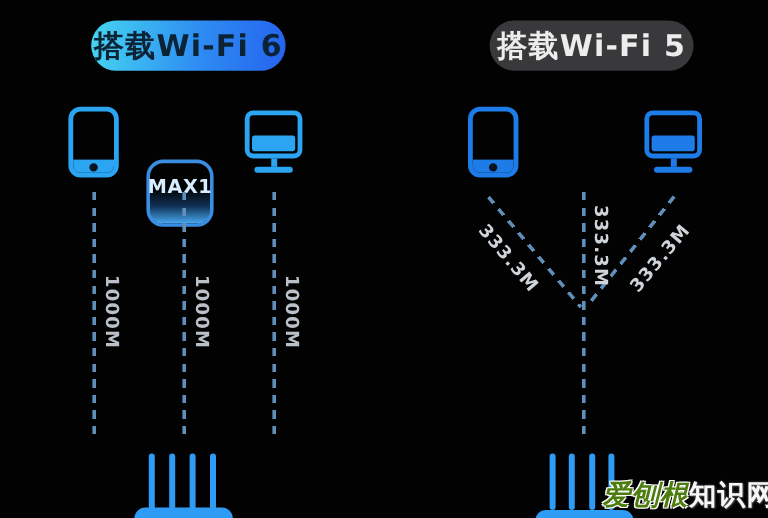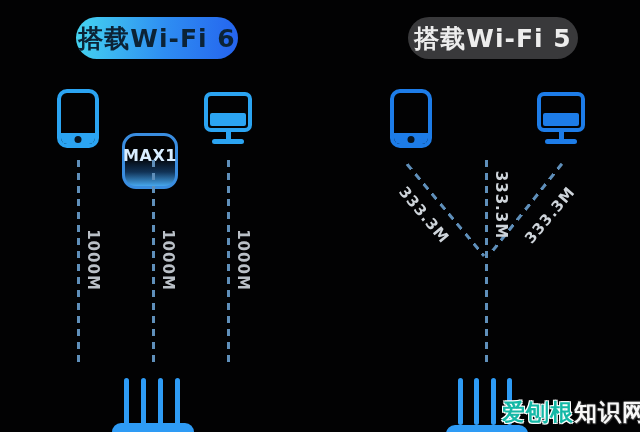--- a/index.html
+++ b/index.html
@@ -63,22 +63,22 @@
 
   
   .router{position:absolute;width:86px;height:60px;}
   .router .ant{position:absolute;top:0;width:5px;height:47px;border-radius:3px;background:#2e9bf5;}
   .router .body{position:absolute;top:45px;width:82px;height:16px;
     border-radius:9px 9px 0 0;background:#2e9bf5;}
 
   
   .watermark{position:absolute;left:502px;top:397px;font-size:23px;font-weight:bold;
     letter-spacing:1px;white-space:nowrap;z-index:5;}
-  .wm-hl{color:#14b8a6;
-    text-shadow:-1px -1px 0 #fff,1px -1px 0 #fff,-1px 1px 0 #fff,1px 1px 0 #fff;}
+  .wm-hl{color:#4d7c0f;
+    text-shadow:-1px -1px 0 #fff,1px -1px 0 #fff,-1px 1px 0 #fff,1px 1px 0 #fff;font-style:italic;}
   .wm-rest{color:#f7f7f7;text-shadow:0 0 2px rgba(120,120,120,.9),1px 1px 1px rgba(60,60,60,.8);}
 </style>
 </head>
 <body>
 
 <div class="stage">
 
   <div class="pill pill-wifi6">
     <span>搭载Wi-Fi 6</span>
   </div>

